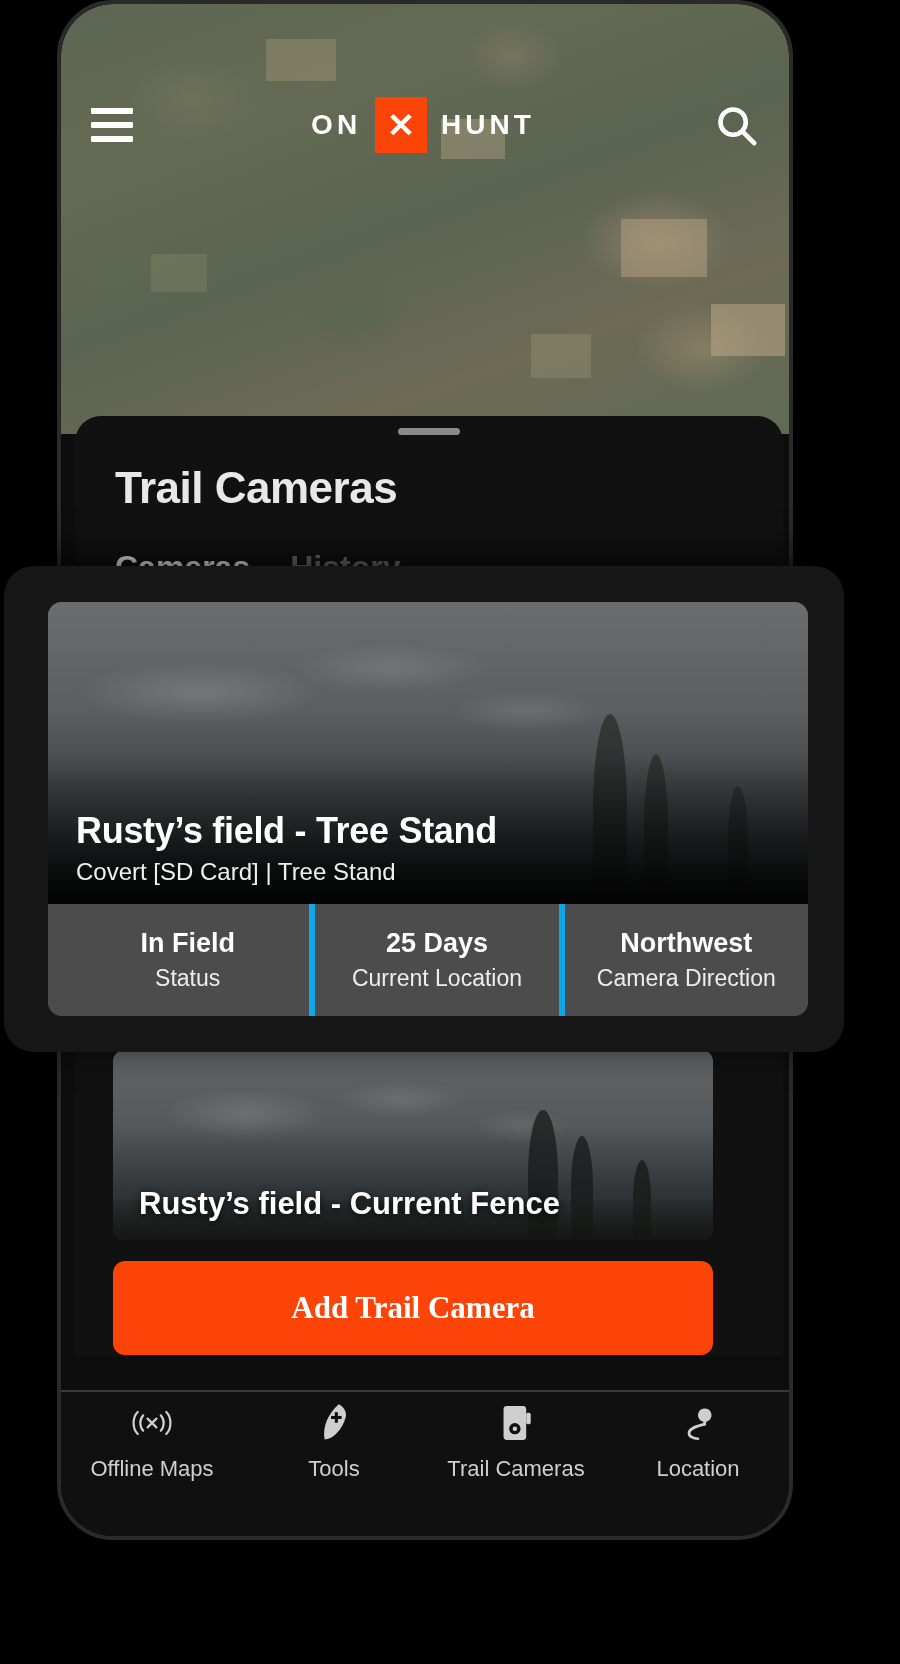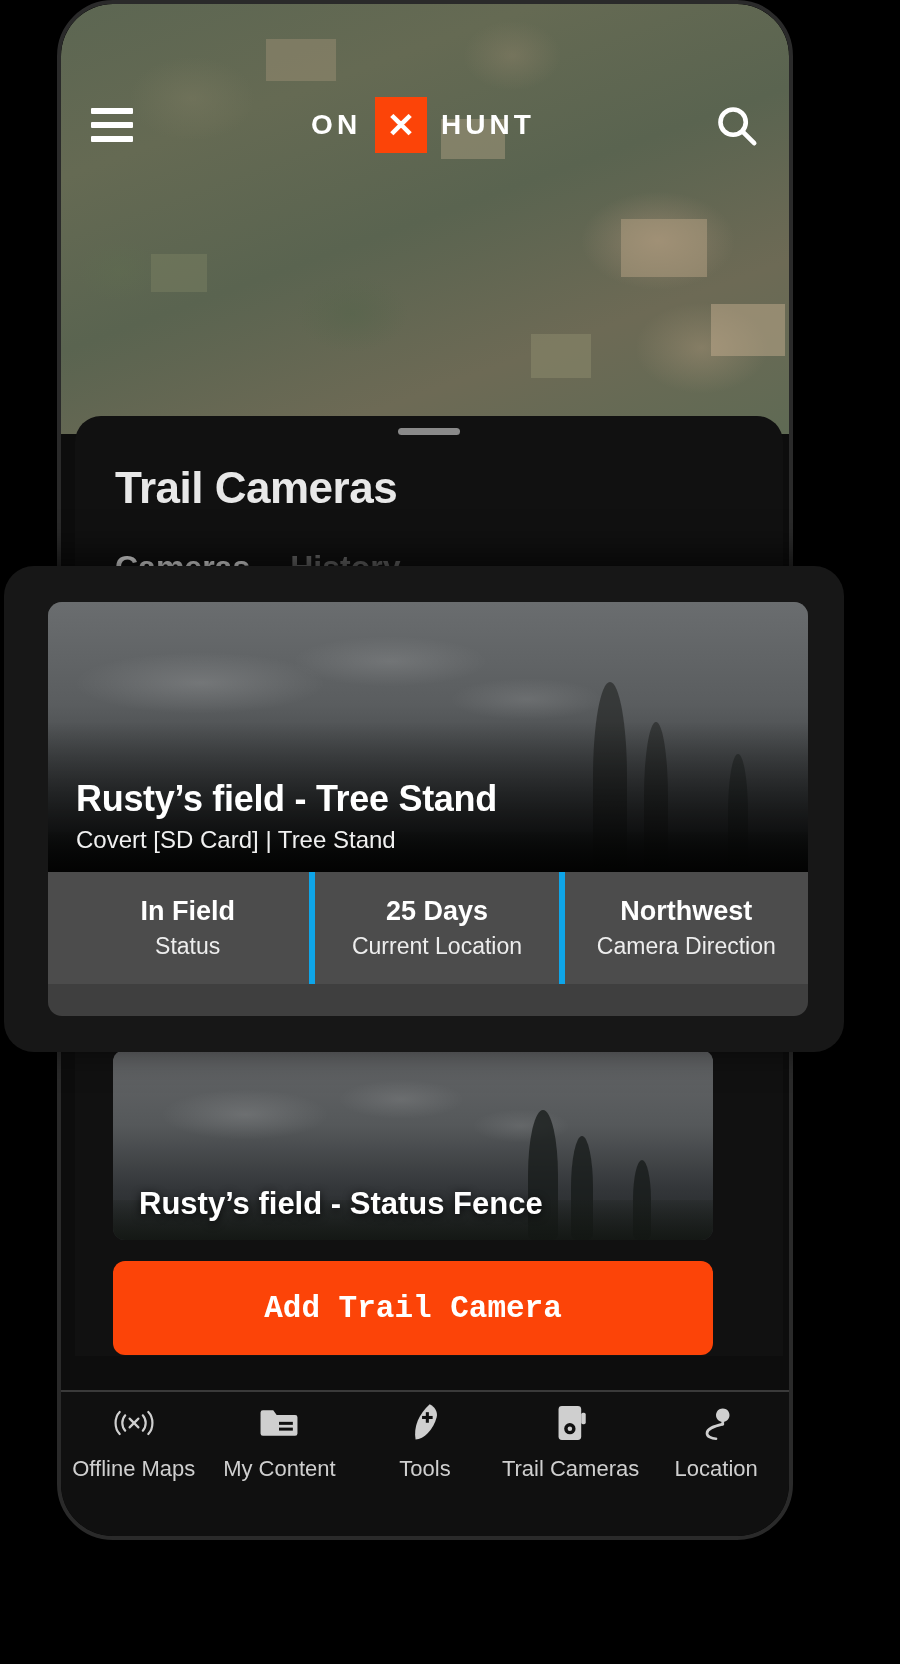--- a/index.html
+++ b/index.html
@@ -126,21 +126,21 @@
     border-radius: 30px;
     box-shadow: 0 -8px 40px rgba(0,0,0,.75);
   }
   .modal-card {
     position: absolute; left: 44px; top: 36px;
     width: 760px; height: 414px;
     border-radius: 14px; overflow: hidden;
     background: #3f3f3f;
   }
   .modal-hero {
-    position: relative; height: 270px; overflow: hidden;
+    position: relative; height: 302px; overflow: hidden;
     background:
       radial-gradient(ellipse 180px 44px at 20% 30%, rgba(255,255,255,.14), transparent 70%),
       radial-gradient(ellipse 140px 36px at 45% 22%, rgba(255,255,255,.11), transparent 70%),
       radial-gradient(ellipse 110px 30px at 63% 36%, rgba(255,255,255,.10), transparent 70%),
       linear-gradient(180deg,#6a6d6f 0%,#5a5d5f 38%,#3a3d3f 70%,#1d1f20 100%);
   }
   .hero-fade {
     position: absolute; left: 0; bottom: 0; width: 100%; height: 150px;
     background: linear-gradient(180deg, rgba(0,0,0,0), rgba(0,0,0,.88));
   }
@@ -157,21 +157,21 @@
   .stat + .stat { border-left: 6px solid #0ea5e9; }
   .stat-value { color: #fff; font-size: 27px; font-weight: bold; }
   .stat-label { color: #ededed; font-size: 23px; }
 
   
   .add-btn {
     position: absolute; left: 52px; top: 1257px;
     width: 600px; height: 94px;
     background: #fc4408; border: none; border-radius: 12px;
     color: #fff; font-size: 31px; font-weight: bold;
-    font-family: Liberation Mono, monospace;
+    font-family: Liberation Serif, serif;
     cursor: pointer;
   }
 
   
   .nav {
     position: absolute; left: 0; bottom: 0;
     width: 100%; height: 146px;
     border-top: 2px solid #3a3a3a;
     display: flex; align-items: flex-start;
     padding-top: 10px;
@@ -235,50 +235,40 @@
       </div>
     </div>
 
     <div class="cam-card second">
       <div class="scene">
         <div class="tree" style="left:415px;bottom:0;width:30px;height:130px;"></div>
         <div class="tree" style="left:458px;bottom:0;width:22px;height:104px;"></div>
         <div class="tree" style="left:520px;bottom:0;width:18px;height:80px;"></div>
         <div class="treeline"></div>
       </div>
-      <div class="cam-card-title">Rusty’s field - Status Fence</div>
+      <div class="cam-card-title">Rusty’s field - Current Fence</div>
     </div>
 
     <button class="add-btn">Add Trail Camera</button>
 
     <div class="nav">
       <div class="nav-item">
         <div class="nav-ico">
           <svg viewBox="0 0 40 26" width="44" height="30" fill="none" stroke="#cfcfcf" stroke-width="2" stroke-linecap="round">
             <path d="M7 3 C2 8, 2 18, 7 23"></path>
               <path d="M12 6 C8.5 10, 8.5 16, 12 20"></path>
             <path d="M33 3 C38 8, 38 18, 33 23"></path>
               <path d="M28 6 C31.5 10, 31.5 16, 28 20"></path>
             <path d="M16 9 L24 17 M24 9 L16 17"></path>
           </svg>
         </div>
         <div class="nav-label">Offline Maps</div>
       </div>
       <div class="nav-item">
         <div class="nav-ico">
-          <svg viewBox="0 0 34 26" width="40" height="30" fill="#cfcfcf">
-            <path d="M1 4 a2 2 0 0 1 2-2 h9 l3 4 h16 a2 2 0 0 1 2 2 v14 a2 2 0 0 1-2 2 H3 a2 2 0 0 1-2-2 z"></path>
-            <rect x="17" y="12" width="12" height="2.6" fill="#101010"></rect>
-            <rect x="17" y="17" width="12" height="2.6" fill="#101010"></rect>
-          </svg>
-        </div>
-        <div class="nav-label">My Content</div>
-      </div>
-      <div class="nav-item">
-        <div class="nav-ico">
           <svg viewBox="0 0 30 34" width="36" height="40" fill="#cfcfcf">
             <path d="M19 1 C10 9, 5 20, 7 31 C14 31, 22 23, 25 12 C26 7, 23 3, 19 1 z"></path>
             <rect x="12.5" y="11" width="9" height="2.6" fill="#101010"></rect>
             <rect x="15.7" y="7.8" width="2.6" height="9" fill="#101010"></rect>
           </svg>
         </div>
         <div class="nav-label">Tools</div>
       </div>
       <div class="nav-item">
         <div class="nav-ico">

